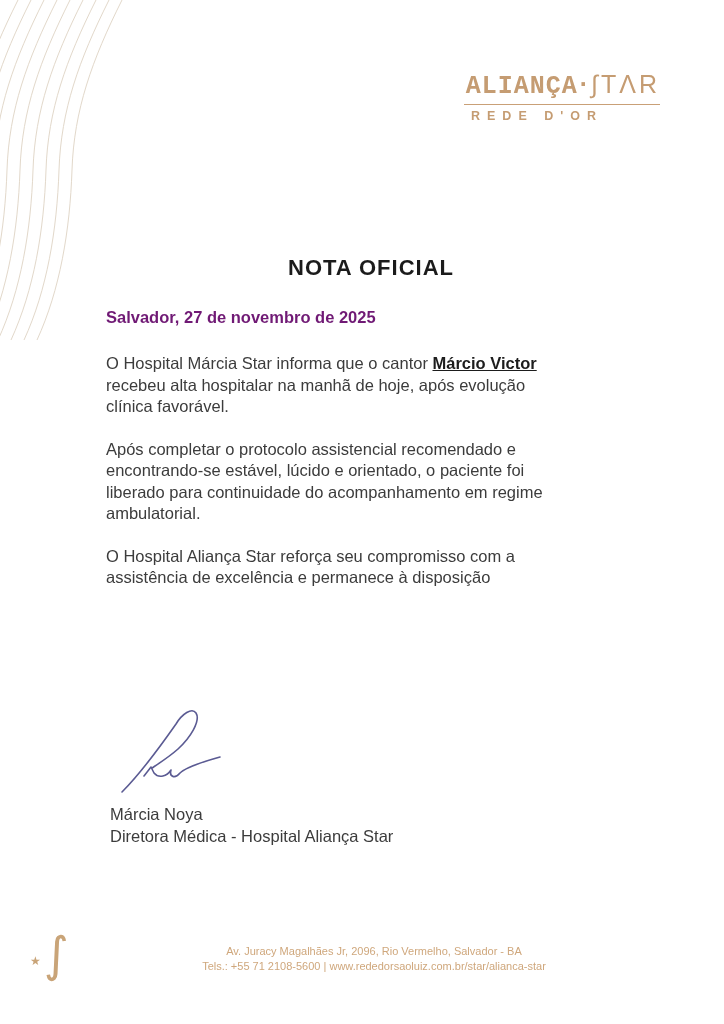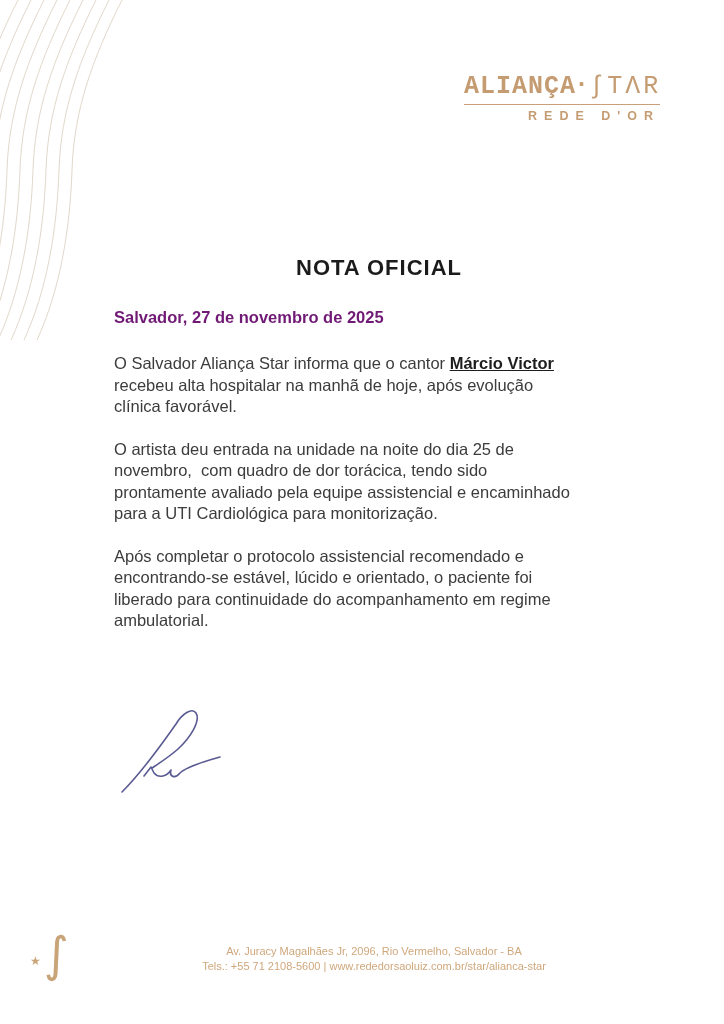--- a/index.html
+++ b/index.html
@@ -29,42 +29,42 @@
   }
   .logo-main {
     font-size: 25px;
     letter-spacing: 1px;
     white-space: nowrap;
     color: #c59c72;
   }
   .logo-main .brand { font-weight: 700; font-family: Liberation Mono, monospace; }
   .logo-main .sep { font-weight: 700; padding: 0 2px; }
   .logo-main .brand2 {
-    font-family: Liberation Mono, monospace;
+    font-family: Liberation Sans, sans-serif;
     font-weight: 400;
     letter-spacing: 3px;
   }
   .logo-rule {
     border: none;
     border-top: 1.5px solid #c9a077;
     margin: 3px 0 4px 0;
   }
   .logo-sub {
     font-size: 12.5px;
     font-weight: 700;
     letter-spacing: 7px;
-    text-align: right;
+    text-align: left;
     padding-left: 7px;
     color: #c59c72;
   }
 
   
   .content {
     position: absolute;
-    left: 114px;
+    left: 106px;
     top: 255px;
     width: 530px;
     color: #3c3c3c;
   }
   .note-title {
     text-align: center;
     font-size: 22px;
     font-weight: 700;
     letter-spacing: 1px;
     color: #1b1b1b;
@@ -156,44 +156,44 @@
     <span class="brand">ALIANÇA</span><span class="sep">·</span><span class="brand2">∫TΛR</span>
   </div>
   <hr class="logo-rule">
   <div class="logo-sub">REDE D'OR</div>
 </div>
 
 <div class="content">
   <div class="note-title">NOTA OFICIAL</div>
   <div class="dateline">Salvador, 27 de novembro de 2025</div>
 
-  <p class="para"><span>O Salvador Aliança Star informa que o cantor </span><b>Márcio Victor</b><span>
+  <p class="para"><span>O Hospital Márcia Star informa que o cantor </span><b>Márcio Victor</b><span>
 recebeu alta hospitalar na manhã de hoje, após evolução
 clínica favorável.</span></p>
 
-  <p class="para">O artista deu entrada na unidade na noite do dia 25 de
-novembro,&nbsp; com quadro de dor torácica, tendo sido
-prontamente avaliado pela equipe assistencial e encaminhado
-para a UTI Cardiológica para monitorização.</p>
 
   <p class="para">Após completar o protocolo assistencial recomendado e
 encontrando-se estável, lúcido e orientado, o paciente foi
 liberado para continuidade do acompanhamento em regime
 ambulatorial.</p>
 
+  <p class="para">O Hospital Aliança Star reforça seu compromisso com a
+assistência de excelência e permanece à disposição</p>
 </div>
 
 <svg class="signature" width="125" height="98" viewBox="0 0 125 98" fill="none" xmlns="http://www.w3.org/2000/svg">
   <g stroke="#5b5b93" stroke-width="1.6" fill="none" stroke-linecap="round" stroke-linejoin="round">
     <path d="M10 92 C 28 74, 50 44, 64 24 C 70 14, 80 7, 84 13 C 89 21, 78 38, 66 49 C 57 57, 46 64, 40 68"></path>
     <path d="M32 76 L 39 67 L 42 73 C 47 79, 55 76, 59 70 C 57 77, 63 79, 68 73 C 74 67, 90 62, 108 57"></path>
   </g>
 </svg>
 
 <div class="signatory">
+  <div>Márcia Noya</div>
+  <div>Diretora Médica - Hospital Aliança Star</div>
 </div>
 
 <div class="footer-mark">
   <span class="star">★</span>
   <span class="swash">∫</span>
 </div>
 
 <div class="footer">
   <div>Av. Juracy Magalhães Jr, 2096, Rio Vermelho, Salvador - BA</div>
   <div>Tels.: +55 71 2108-5600 | www.rededorsaoluiz.com.br/star/alianca-star</div>

